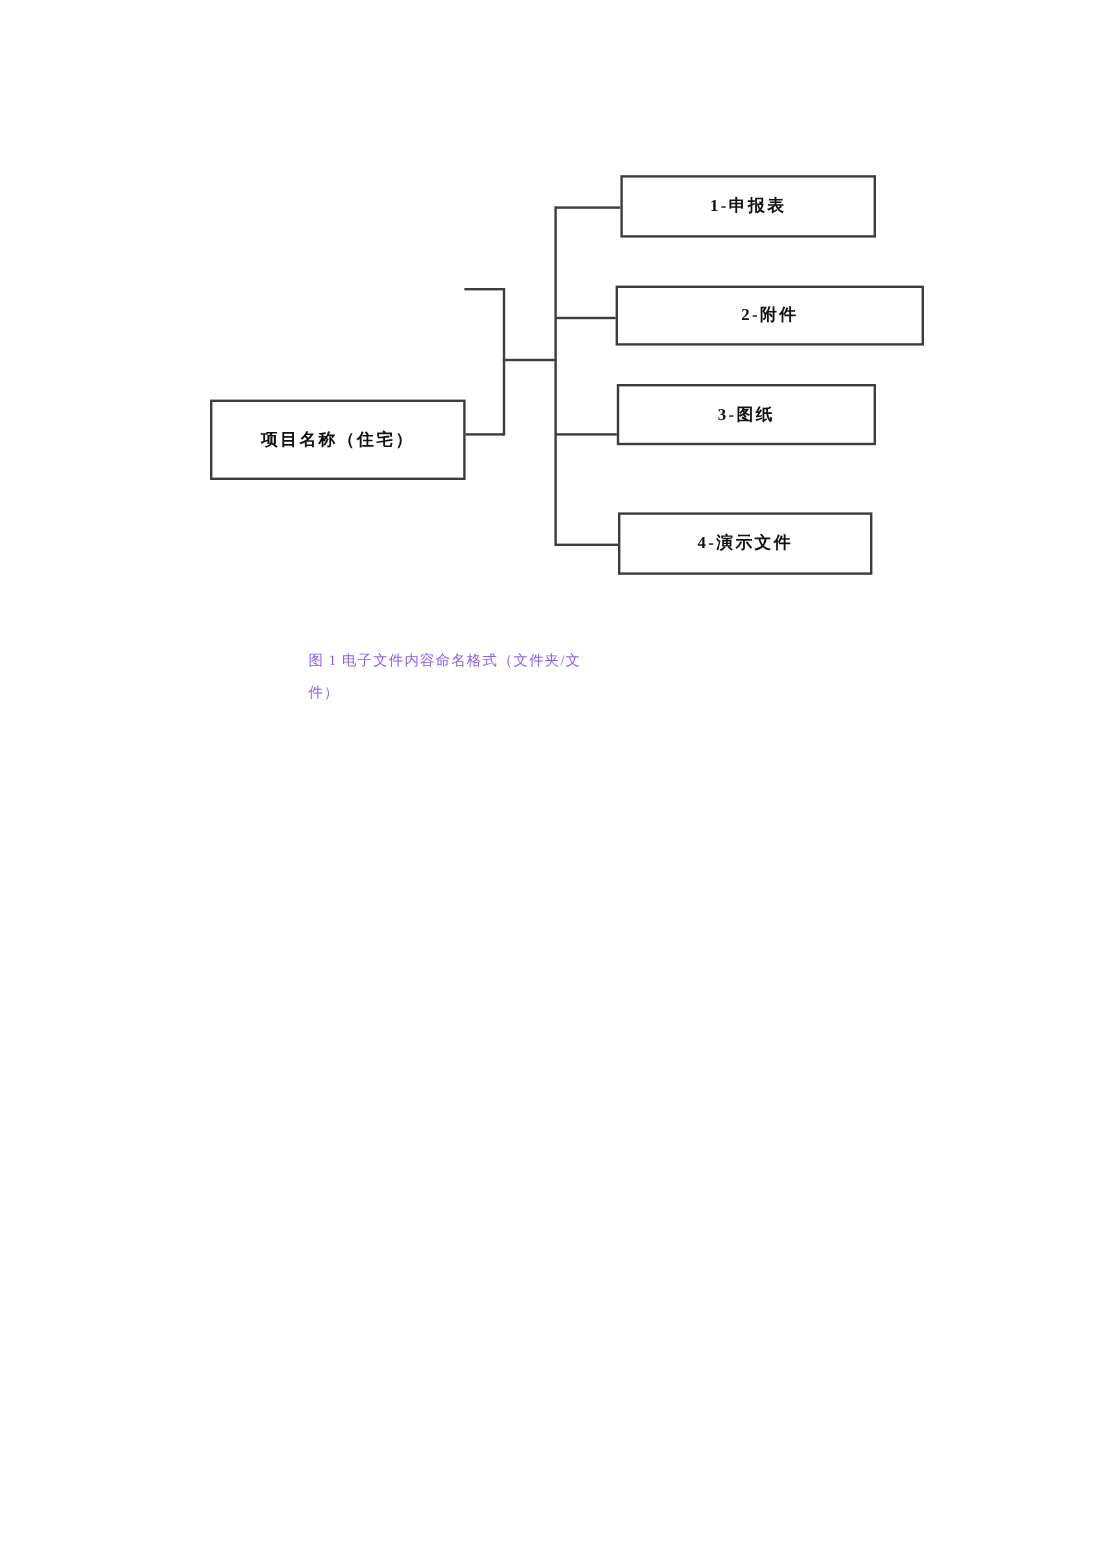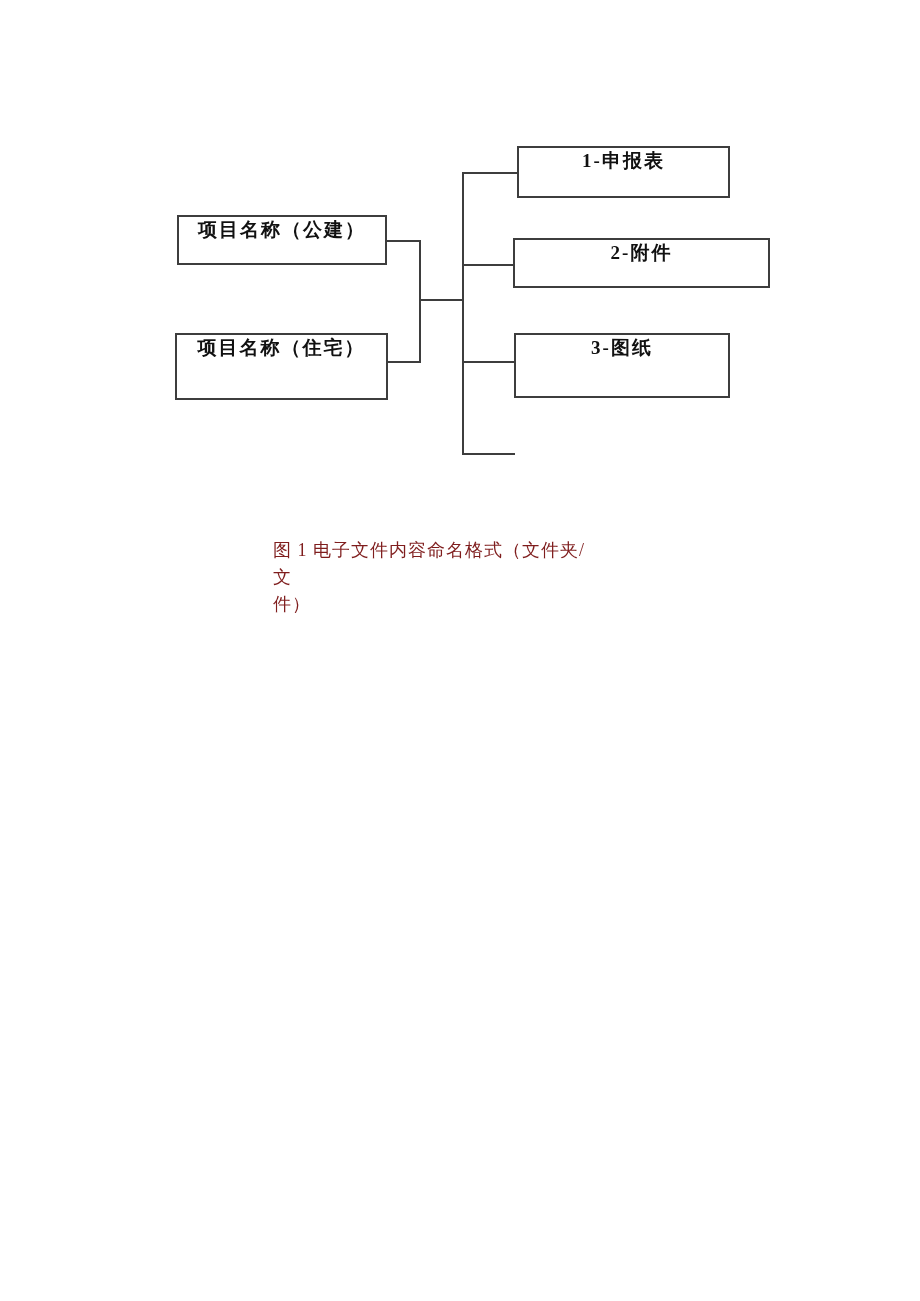--- a/index.html
+++ b/index.html
@@ -14,88 +14,89 @@
     background: #ffffff;
     overflow: hidden;
     font-family: "Liberation Serif", "DejaVu Serif", serif;
   }
   .node {
     position: absolute;
     box-sizing: border-box;
     border: 2px solid #3d3d3d;
     background: #ffffff;
     display: flex;
+    align-items: center;
     justify-content: center;
     font-weight: bold;
-    font-size: 19px;
+    font-size: 14px;
     color: #111111;
     letter-spacing: 2px;
     white-space: nowrap;
   }
   
   #left-node-0 { left: 177px; top: 215px; width: 210px; height: 50px; }
   #left-node-1 { left: 175px; top: 333px; width: 213px; height: 67px; }
   
   #right-node-0 { left: 517px; top: 146px; width: 213px; height: 52px; }
   #right-node-1 { left: 513px; top: 238px; width: 257px; height: 50px; }
-  #right-node-2 { left: 514px; top: 333px; width: 216px; height: 65px; }
+  #right-node-2 { left: 514px; top: 320px; width: 216px; height: 51px; }
   #right-node-3 { left: 515px; top: 427px; width: 212px; height: 52px; }
 
   .line {
     position: absolute;
     background: #3d3d3d;
   }
   
   #conn-left-0      { left: 387px; top: 240px; width: 33px;  height: 2px; }
   #conn-left-1      { left: 388px; top: 361px; width: 32px;  height: 2px; }
   #conn-left-trunk  { left: 419px; top: 240px; width: 2px;   height: 123px; }
   #conn-mid         { left: 419px; top: 299px; width: 45px;  height: 2px; }
   #conn-right-trunk { left: 462px; top: 172px; width: 2px;   height: 283px; }
   #conn-right-0     { left: 463px; top: 172px; width: 54px;  height: 2px; }
   #conn-right-1     { left: 463px; top: 264px; width: 50px;  height: 2px; }
   #conn-right-2     { left: 463px; top: 361px; width: 51px;  height: 2px; }
   #conn-right-3     { left: 463px; top: 453px; width: 52px;  height: 2px; }
 
   #figure-caption {
     position: absolute;
-    left: 273px;
+    left: 257px;
     top: 537px;
     width: 330px;
-    font-size: 18px;
+    font-size: 12px;
     line-height: 27px;
-    color: #7f1d1d;
+    color: #8b5cf6;
     font-weight: normal;
     letter-spacing: 1px;
   }
 </style>
 </head>
 <body>
 
 <div id="page">
 
-  <div class="node" id="left-node-0">
-    <span>项目名称（公建）</span>
-  </div>
 
   <div class="node" id="left-node-1">
     <span>项目名称（住宅）</span>
   </div>
 
   <div class="node" id="right-node-0">
     <span>1-申报表</span>
   </div>
 
   <div class="node" id="right-node-1">
     <span>2-附件</span>
   </div>
 
   <div class="node" id="right-node-2">
     <span>3-图纸</span>
   </div>
 
+  <div class="node" id="right-node-3">
+    <span>4-演示文件</span>
+  </div>
 
   <div class="line" id="conn-left-0"></div>
   <div class="line" id="conn-left-1"></div>
   <div class="line" id="conn-left-trunk"></div>
   <div class="line" id="conn-mid"></div>
   <div class="line" id="conn-right-trunk"></div>
   <div class="line" id="conn-right-0"></div>
   <div class="line" id="conn-right-1"></div>
   <div class="line" id="conn-right-2"></div>
   <div class="line" id="conn-right-3"></div>

